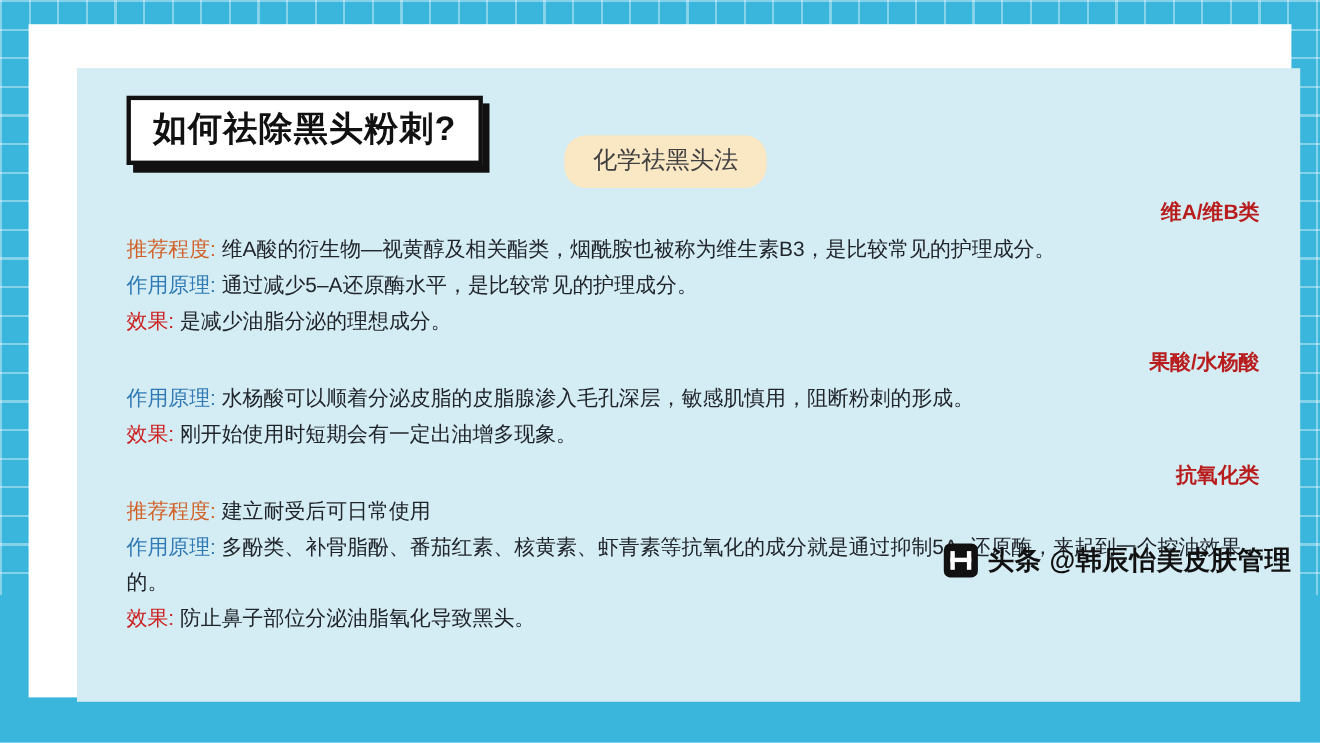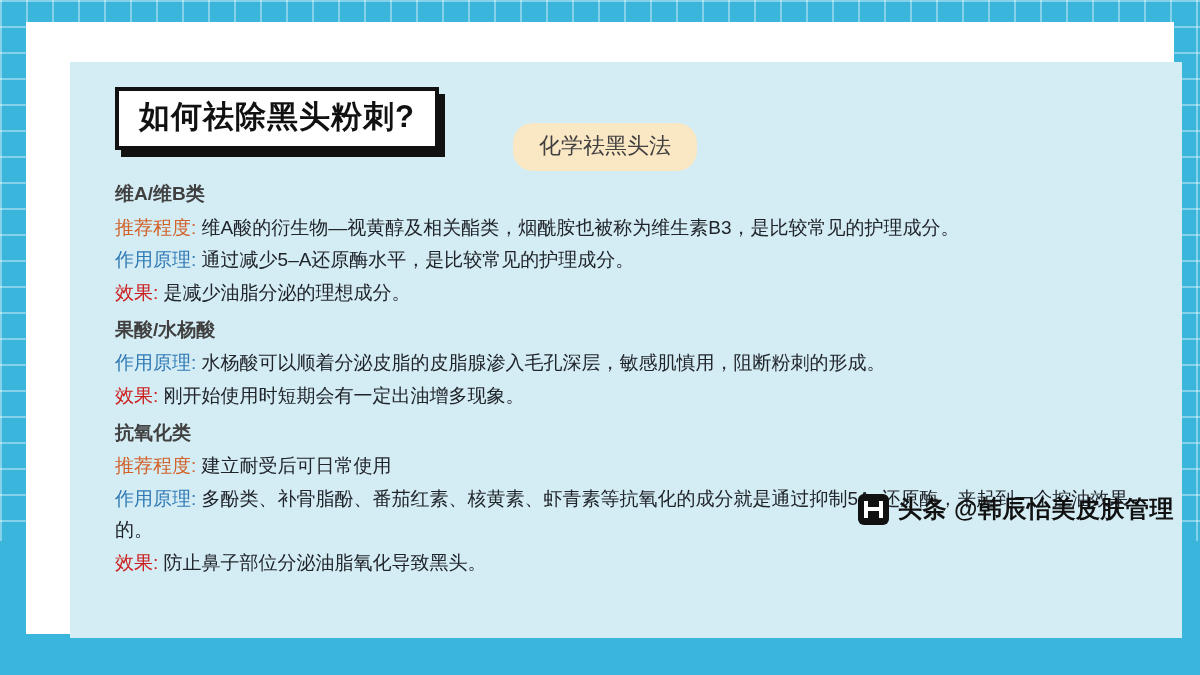--- a/index.html
+++ b/index.html
@@ -82,23 +82,24 @@
   }
   .content {
     position: absolute;
     left: 45px;
     top: 118px;
     width: 1030px;
   }
   .sec-head {
     font-size: 19px;
     font-weight: bold;
-    color: #404040;
+    color: #b91c1c;
     margin: 0 0 4px 0;
     line-height: 1.5;
+    text-align: right;
   }
   .row {
     display: block;
     font-size: 19px;
     line-height: 1.62;
     margin: 0 0 2px 0;
     color: #222222;
   }
   .lbl {
     font-weight: normal;

